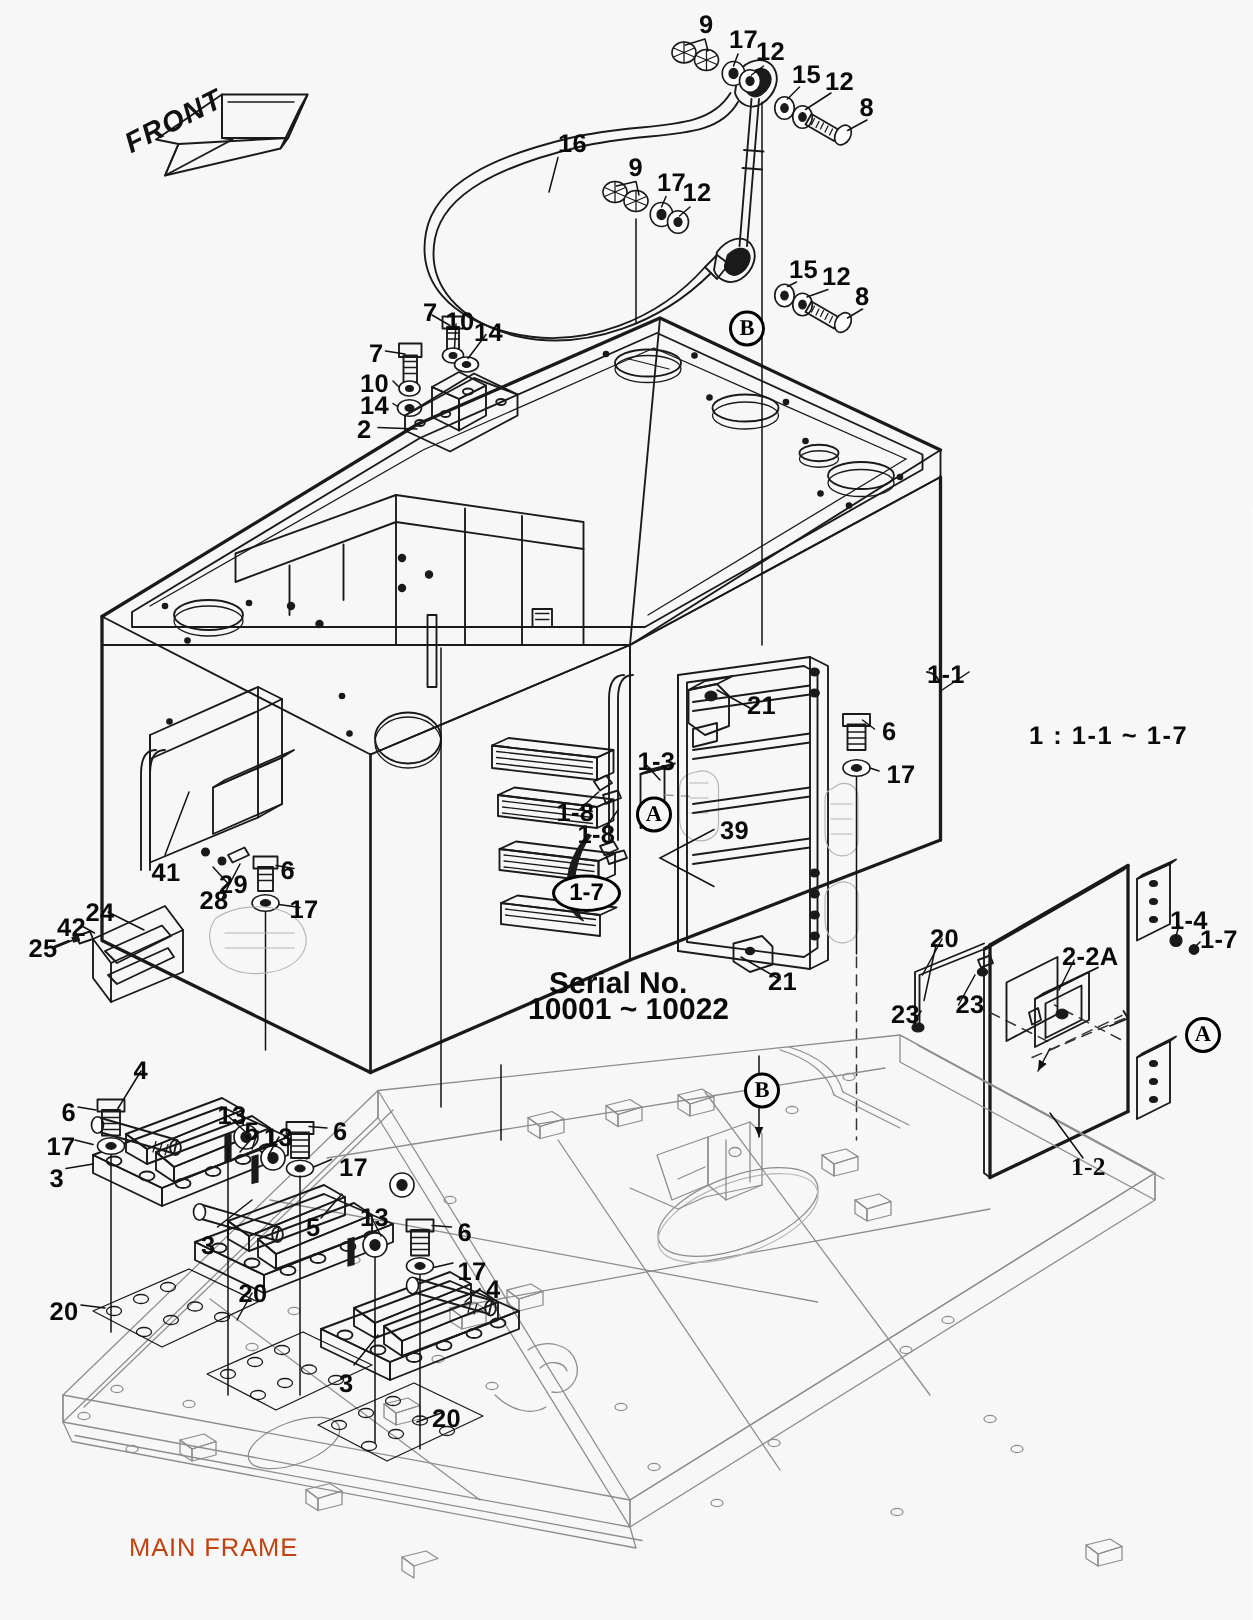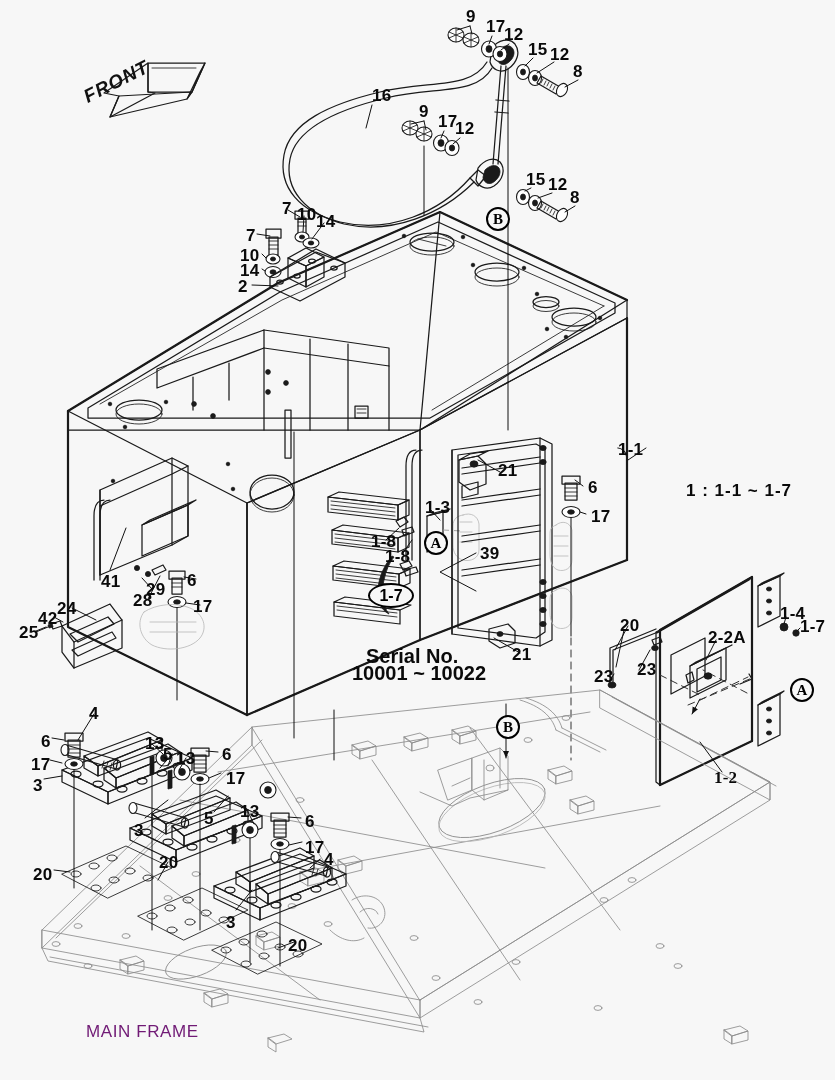--- a/index.html
+++ b/index.html
@@ -39,21 +39,21 @@
     font-weight:700;
     color:#0a0a0a;
     white-space:nowrap;
     letter-spacing:1px;
   }
   .mainframe{
     position:absolute;
     font-family:"Liberation Sans", sans-serif;
     font-size:17px;
     font-weight:400;
-    color:#701a75;
+    color:#c2410c;
     white-space:nowrap;
     letter-spacing:0.6px;
   }
   .circ{
     position:absolute;
     width:24px;height:24px;
     border:2.2px solid #000;
     border-radius:50%;
     background:#f7f7f7;
     font-family:"Liberation Serif", serif;

